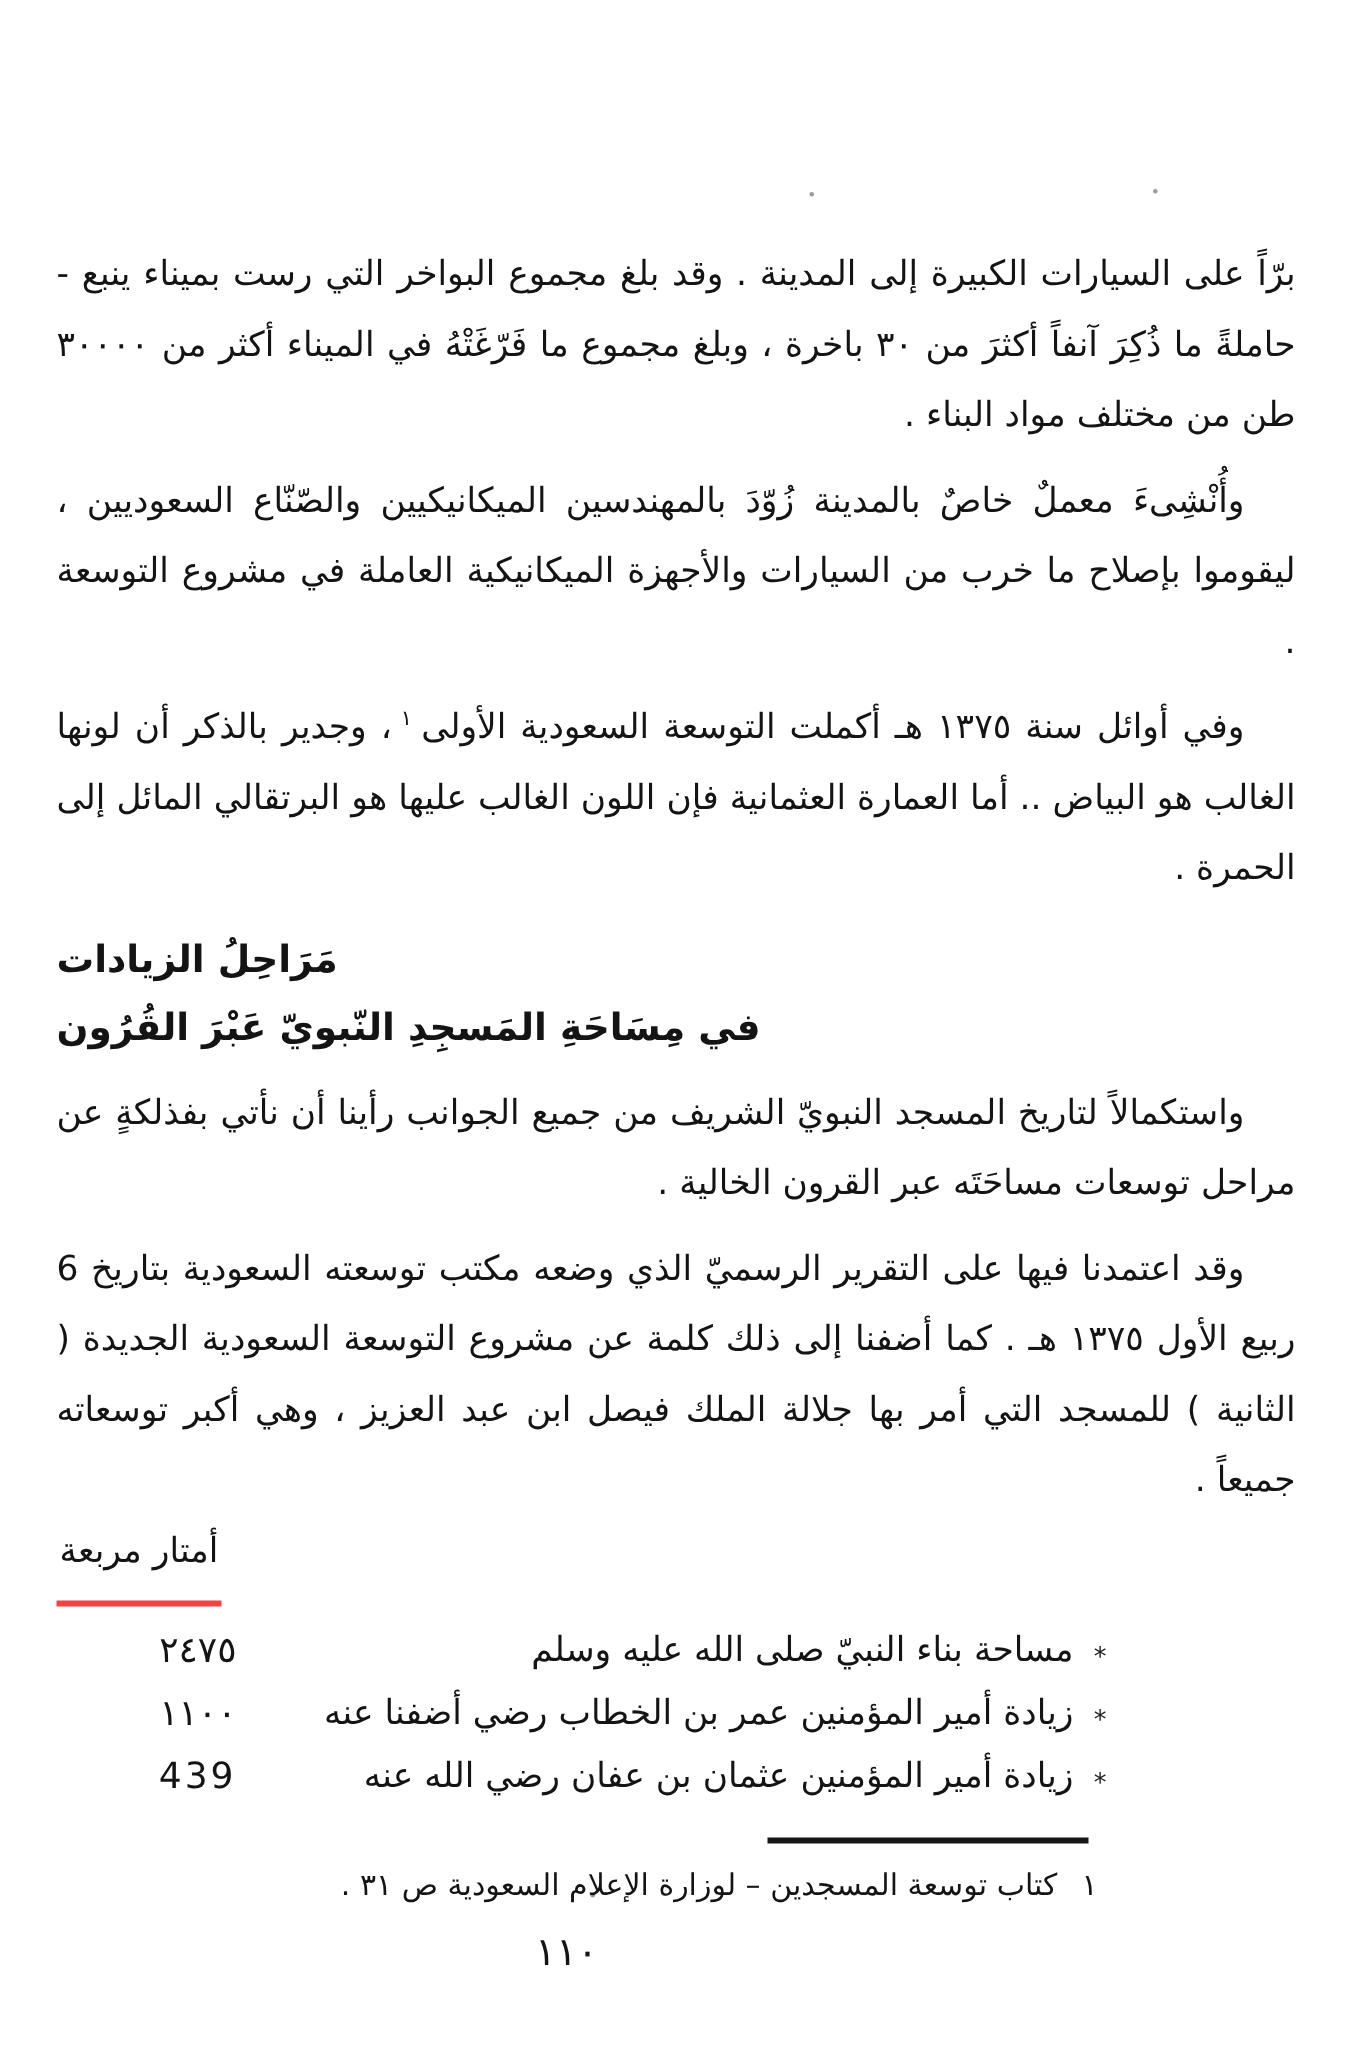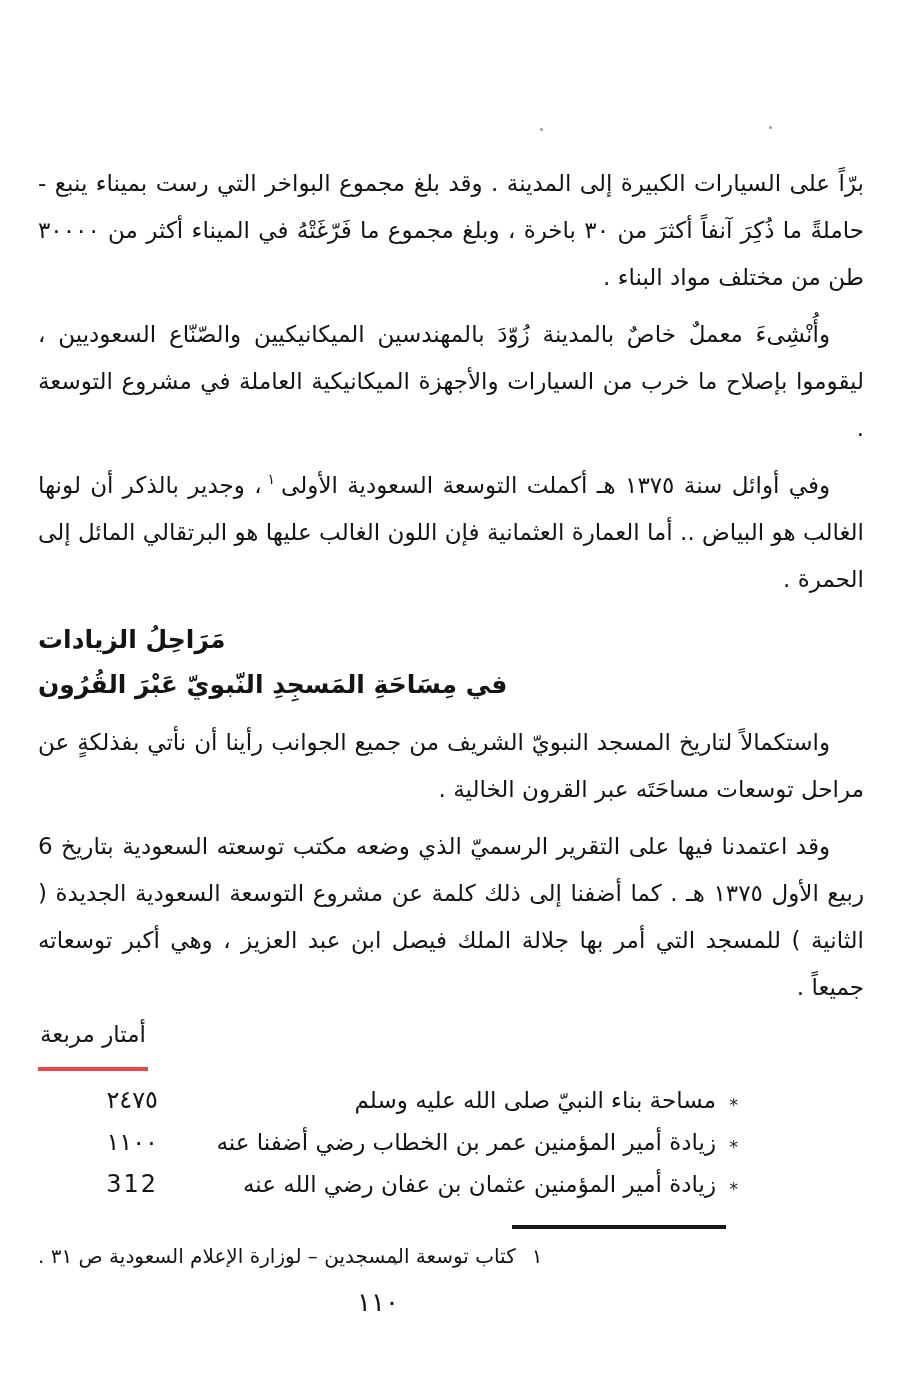--- a/index.html
+++ b/index.html
@@ -88,21 +88,21 @@
   .footnote-sep {
     width: 214px;
     height: 4px;
     background: #161616;
     margin: 20px 138px 10px auto;
   }
   .footnote {
     font-size: 20px;
     line-height: 34px;
     padding-right: 132px;
-    text-align: left;
+    text-align: right;
   }
   .footnote .marker {
     margin-left: 16px;
   }
   .page-number {
     margin-top: 14px;
     font-size: 26px;
     text-align: center;
     position: relative;
     left: -73px;
@@ -158,21 +158,21 @@
 
     <div class="m-row">
       <span class="bullet">*</span>
       <span class="label">زيادة أمير المؤمنين عمر بن الخطاب رضي أضفنا عنه</span>
       <span class="value">١١٠٠</span>
     </div>
 
     <div class="m-row">
       <span class="bullet">*</span>
       <span class="label">زيادة أمير المؤمنين عثمان بن عفان رضي الله عنه</span>
-      <span class="value">312</span>
+      <span class="value">439</span>
     </div>
 
   </div>
 
   <div class="footnote-sep"></div>
 
   <div class="footnote">
     <span class="marker">١</span><span>كتاب توسعة المسجدين – لوزارة الإعلام السعودية ص ٣١ .</span>
   </div>
 

